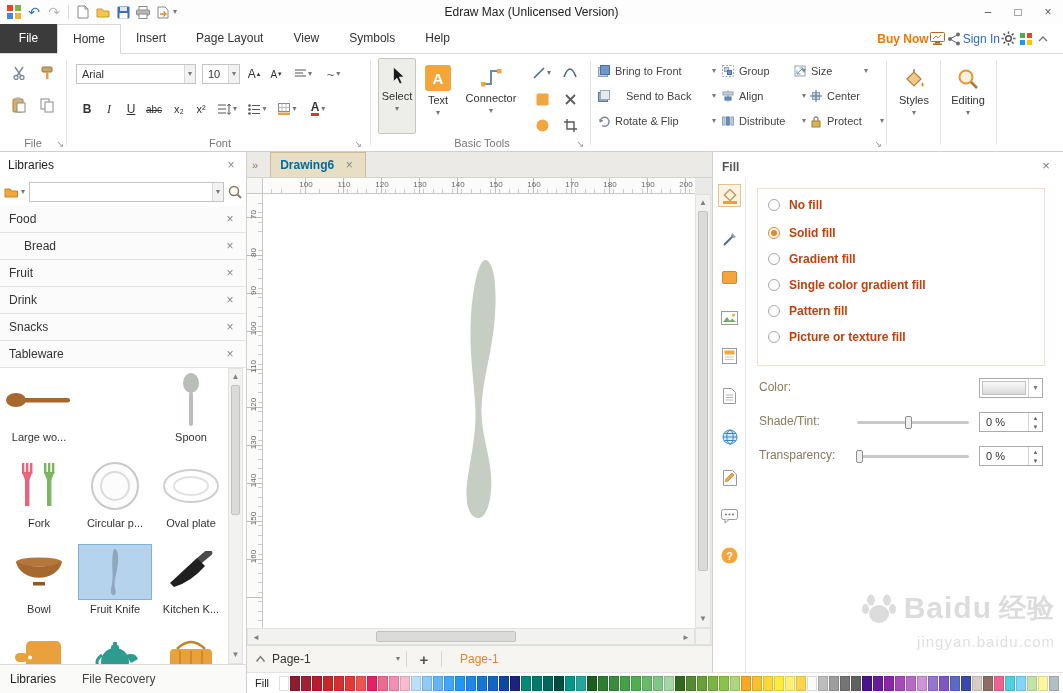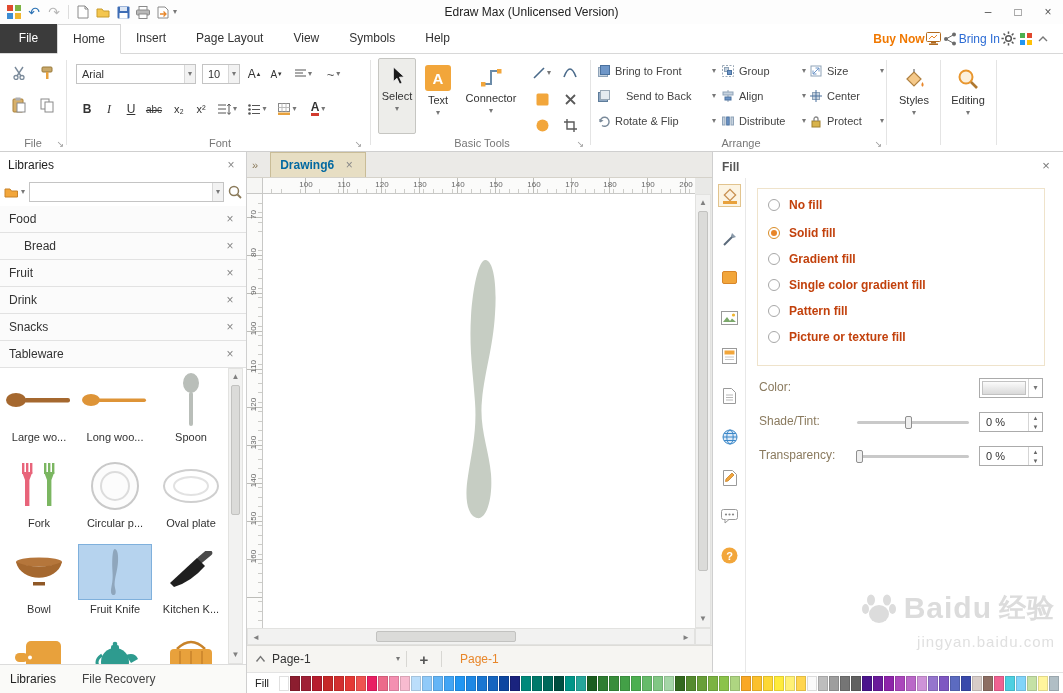--- a/index.html
+++ b/index.html
@@ -185,21 +185,21 @@
         </svg>
     </span>
     <span class="mb-ic">
       <svg width="14" height="14">
           <circle cx="3" cy="7" r="2" fill="#6B6B6B"></circle>
           <circle cx="11" cy="2.5" r="2" fill="#6B6B6B"></circle>
           <circle cx="11" cy="11.5" r="2" fill="#6B6B6B"></circle>
           <path d="M3,7 L11,2.5 M3,7 L11,11.5" stroke="#6B6B6B"></path>
         </svg>
     </span>
-    <span class="signin">Bring In</span>
+    <span class="signin">Sign In</span>
     <span class="mb-ic">
       <svg width="15" height="15" viewBox="0 0 16 16">
           <circle cx="8" cy="8" r="3" fill="none" stroke="#555" stroke-width="1.6"></circle>
           <g stroke="#555" stroke-width="1.6">
             <line x1="8" y1="0.5" x2="8" y2="3"></line>
             <line x1="8" y1="13" x2="8" y2="15.5"></line>
             <line x1="0.5" y1="8" x2="3" y2="8"></line>
             <line x1="13" y1="8" x2="15.5" y2="8"></line>
             <line x1="2.7" y1="2.7" x2="4.5" y2="4.5"></line>
             <line x1="11.5" y1="11.5" x2="13.3" y2="13.3"></line>
@@ -419,21 +419,21 @@
     </div>
     <div class="ar-row" style="left:124px;top:56px;width:84px;">
       <svg width="12" height="12">
           <rect x="0.5" y="2" width="2.5" height="8" fill="#C7D3DF" stroke="#8FA3B8"></rect>
           <rect x="4.7" y="2" width="2.5" height="8" fill="#6E96C8" stroke="#4A719E"></rect>
           <rect x="9" y="2" width="2.5" height="8" fill="#C7D3DF" stroke="#8FA3B8"></rect>
         </svg>
       <span>Distribute</span>
         <span class="caret">▾</span>
     </div>
-    <div class="ar-row" style="left:212px;top:6px;width:74px;">
+    <div class="ar-row" style="left:196px;top:6px;width:74px;">
       <svg width="12" height="12">
           <rect x="1" y="1" width="10" height="10" fill="none" stroke="#8FA3B8"></rect>
           <path d="M3,9 L9,3 M3,5.5 L3,9 L6.5,9 M9,6.5 L9,3 L5.5,3" fill="none" stroke="#6E96C8"></path>
         </svg>
       <span>Size</span>
         <span class="caret">▾</span>
     </div>
     <div class="ar-row" style="left:212px;top:31px;width:74px;">
       <svg width="12" height="12">
           <rect x="2.5" y="2.5" width="7" height="7" fill="#C7D3DF" stroke="#8FA3B8"></rect>
@@ -442,21 +442,20 @@
       <span>Center</span>
     </div>
     <div class="ar-row" style="left:212px;top:56px;width:74px;">
       <svg width="12" height="13">
           <rect x="2" y="6" width="8" height="6" fill="#D8B34A" stroke="#A08030"></rect>
           <path d="M4,6 V4 a2,2 0 0 1 4,0 V6" fill="none" stroke="#888" stroke-width="1.3"></path>
         </svg>
       <span>Protect</span>
         <span class="caret">▾</span>
     </div>
-    <div class="glabel">Arrange</div>
     <span class="launcher" style="right:2px;">↘</span>
   </div>
   <div class="vdiv" style="left:886px;"></div>
 
   <div class="rgroup" style="left:890px;width:48px;">
     <div class="bigbtn" style="left:1px;top:6px;width:46px;height:80px;">
       <svg width="24" height="24" viewBox="0 0 24 24">
           <path d="M5,12 L12,5 L19,12 L12,19 Z" fill="#F5C98A" stroke="#B08040" stroke-width="1.2"></path>
           <path d="M12,5 L12,2" stroke="#888" stroke-width="1.5"></path>
           <path d="M20.5,15 q2.2,3.2 0,4.8 q-2.2,-1.6 0,-4.8" fill="#E8862A"></path>
@@ -533,29 +532,20 @@
 
   <div style="position:absolute;left:0;top:216px;width:228px;height:296px;overflow:hidden;">
     <div class="cell" style="left:2px;top:4px;">
       <div class="icobox">
           <svg width="66" height="20">
             <ellipse cx="10" cy="10" rx="10" ry="7" fill="#A5682F"></ellipse>
             <rect x="18" y="8" width="46" height="4.5" rx="2" fill="#A5682F"></rect>
           </svg>
         </div>
       <div class="clabel">Large wo...</div>
-    </div>
-    <div class="cell" style="left:78px;top:4px;">
-      <div class="icobox">
-          <svg width="66" height="16">
-            <ellipse cx="9" cy="8" rx="9" ry="6" fill="#DE9437"></ellipse>
-            <rect x="16" y="6.5" width="48" height="3.5" rx="1.7" fill="#DE9437"></rect>
-          </svg>
-        </div>
-      <div class="clabel">Long woo...</div>
     </div>
     <div class="cell" style="left:154px;top:4px;">
       <div class="icobox">
           <svg width="20" height="54">
             <ellipse cx="10" cy="10" rx="8" ry="10" fill="#B9BEB9"></ellipse>
             <rect x="8" y="19" width="4" height="34" rx="2" fill="#B9BEB9"></rect>
           </svg>
         </div>
       <div class="clabel">Spoon</div>
     </div>

